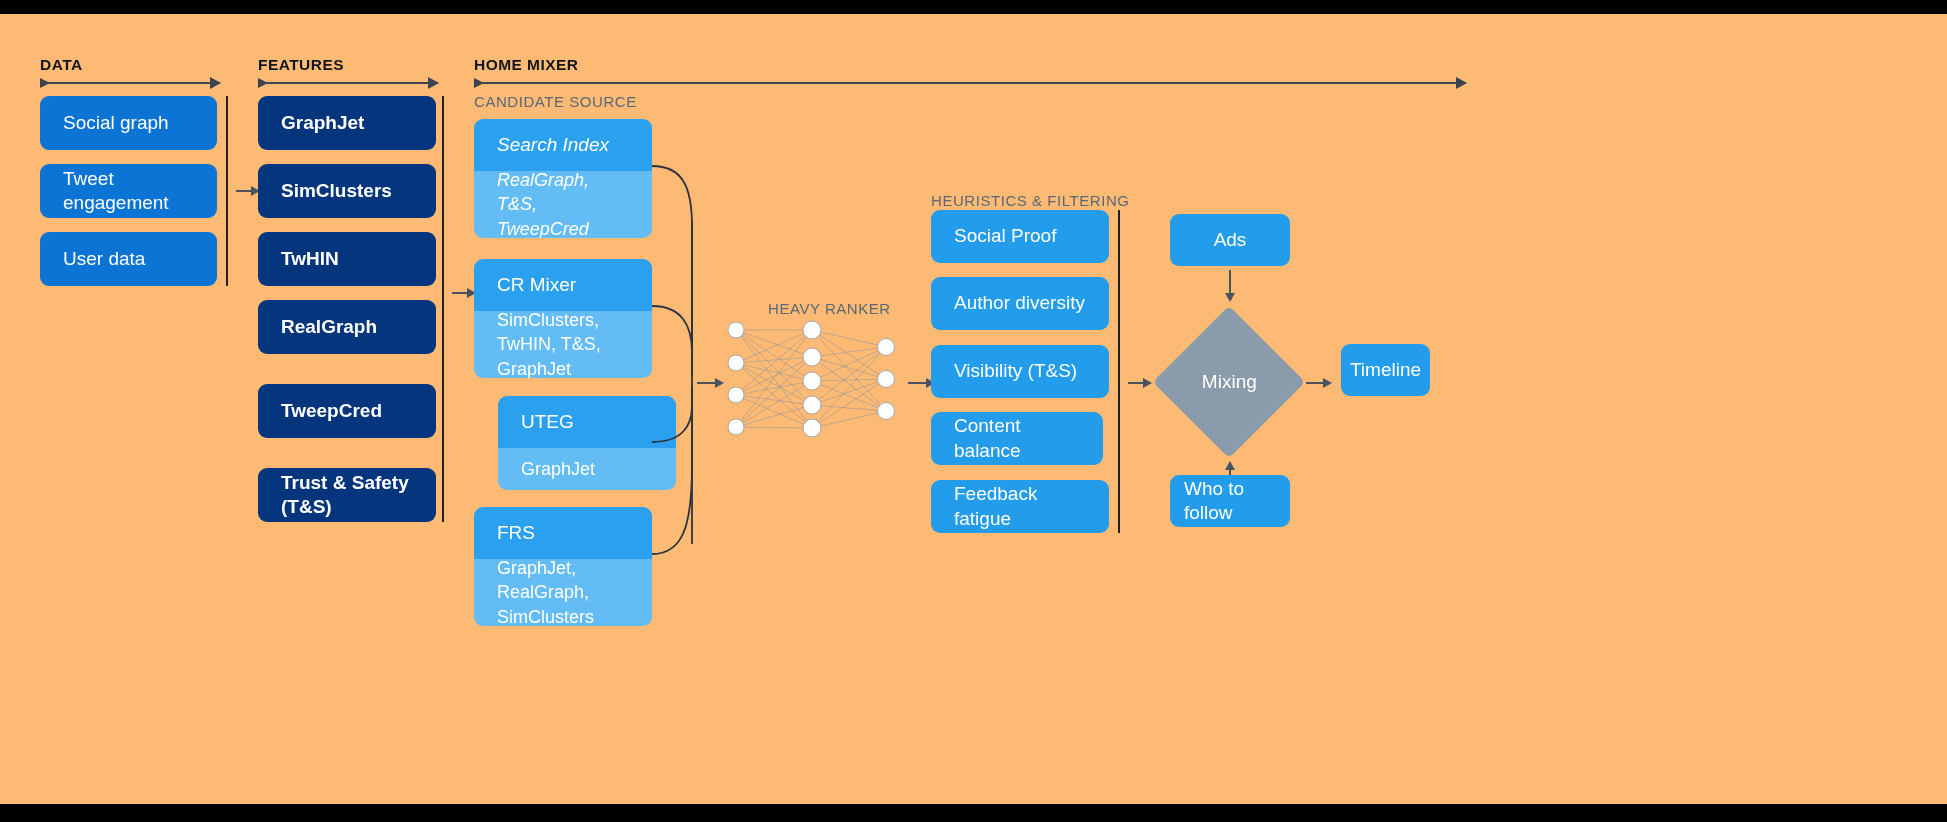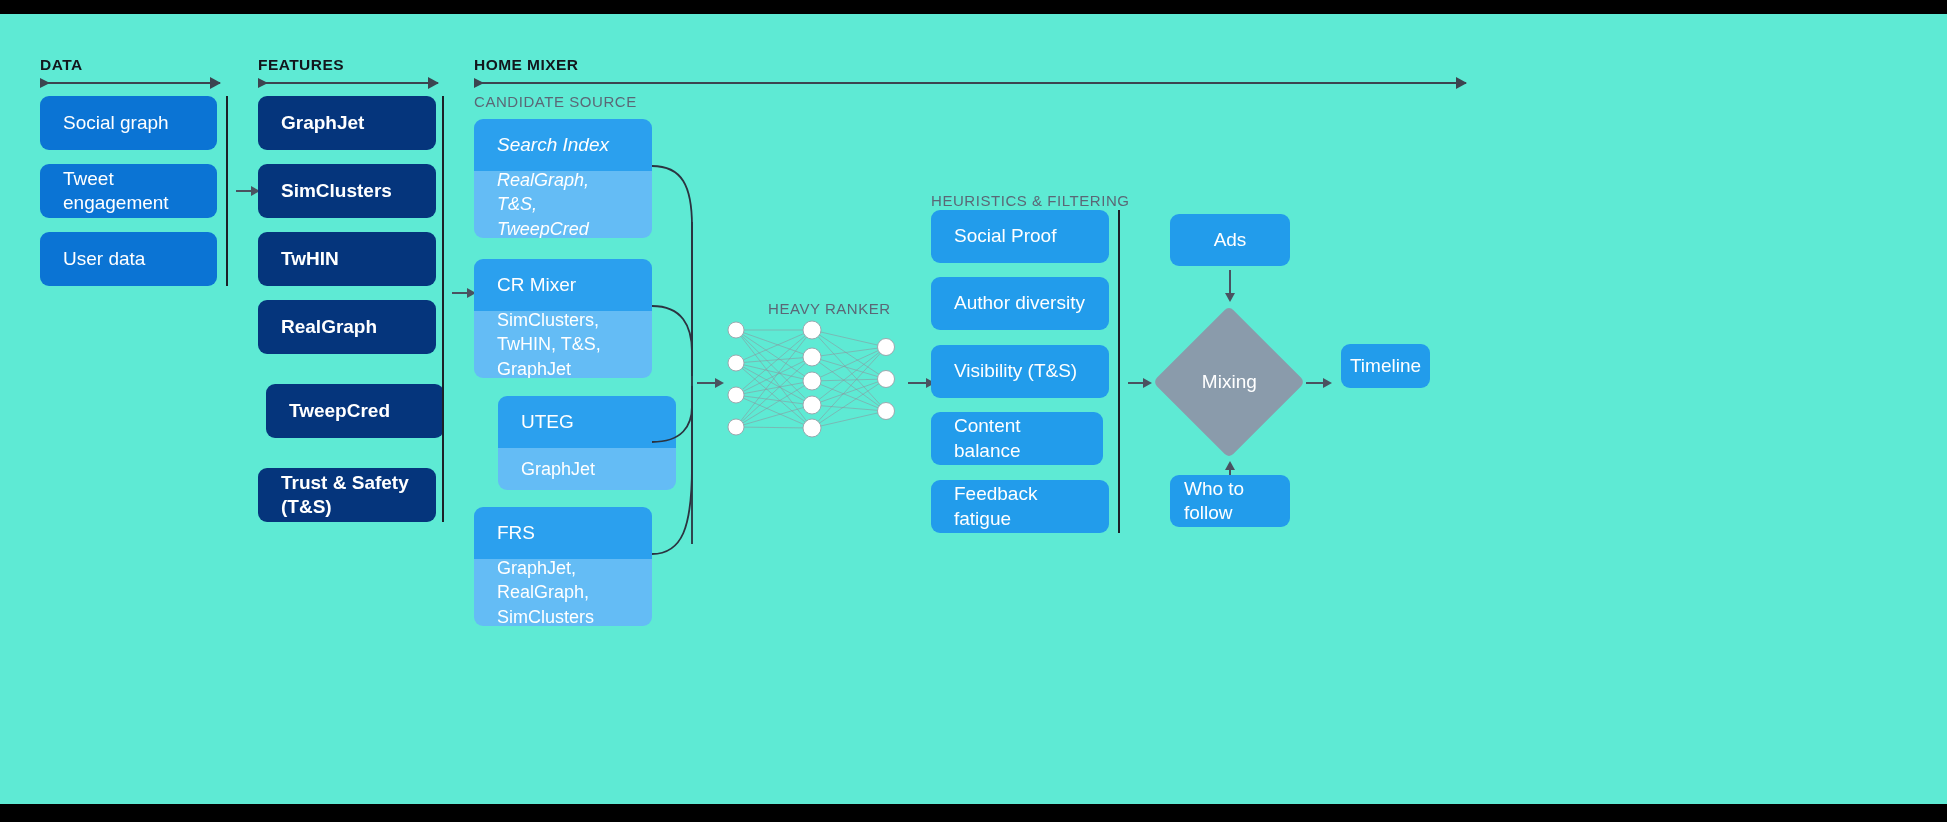--- a/index.html
+++ b/index.html
@@ -11,21 +11,21 @@
   }
   #stage {
     position: relative;
     width: 1947px; height: 822px;
     background: #000000;
   }
   #canvas {
     position: absolute;
     left: 0; top: 14px;
     width: 1947px; height: 790px;
-    background: #5eead4;
+    background: #fdba74;
     overflow: hidden;
   }
   .abs { position: absolute; }
 
   
   .sec-title {
     font-size: 15.5px;
     font-weight: bold;
     color: #12161c;
     letter-spacing: 0.45px;
@@ -187,21 +187,21 @@
     </div>
     <div class="abs box feat" style="left:258px; top:150px; width:178px; height:54px;">
       <span>SimClusters</span>
     </div>
     <div class="abs box feat" style="left:258px; top:218px; width:178px; height:54px;">
       <span>TwHIN</span>
     </div>
     <div class="abs box feat" style="left:258px; top:286px; width:178px; height:54px;">
       <span>RealGraph</span>
     </div>
-    <div class="abs box feat" style="left:258px; top:370px; width:178px; height:54px;margin-left:8px;">
+    <div class="abs box feat" style="left:258px; top:370px; width:178px; height:54px;">
       <span>TweepCred</span>
     </div>
     <div class="abs box feat" style="left:258px; top:454px; width:178px; height:54px;">
       <span>Trust &amp; Safety (T&amp;S)</span>
     </div>
 
     <div class="abs lane-div" style="left:442px; top:82px; height:426px;"></div>
 
     <div class="abs arrow-h" style="left:452px; top:278px; width:22px;"></div>
 
@@ -328,21 +328,21 @@
       <span>Ads</span>
     </div>
     <div class="abs arrow-v-down" style="left:1229px; top:256px; height:24px;"></div>
 
     <div class="abs diamond" style="left:1175px; top:314px; width:108px; height:108px;">
       <span>Mixing</span>
     </div>
 
     <div class="abs arrow-h" style="left:1306px; top:368px; width:24px;"></div>
 
-    <div class="abs box plain center" style="left:1341px; top:330px; width:89px; height:44px;">
+    <div class="abs box plain center" style="left:1341px; top:330px; width:89px; height:52px;">
       <span>Timeline</span>
     </div>
 
     <div class="abs arrow-v-up" style="left:1229px; top:455px; height:24px;"></div>
     <div class="abs box plain center" style="left:1170px; top:461px; width:120px; height:52px;">
       <span>Who to follow</span>
     </div>
 
   </div>
 </div>

